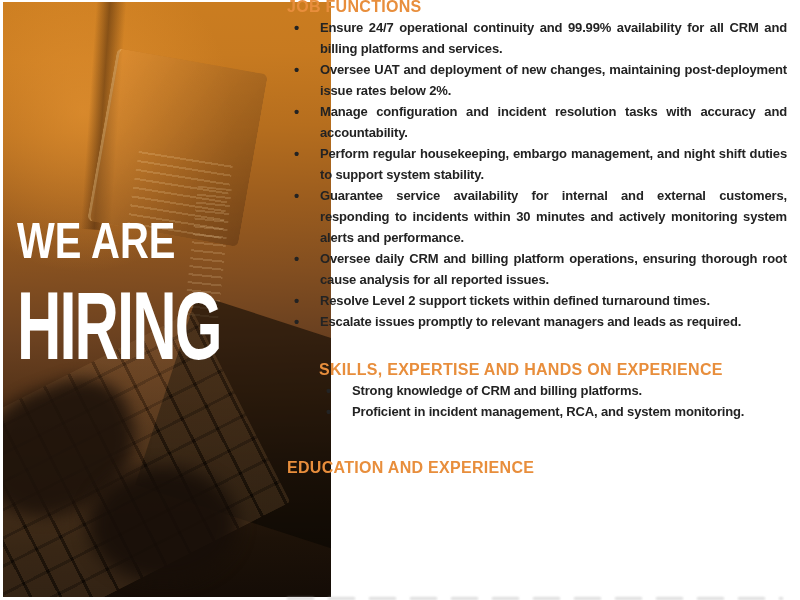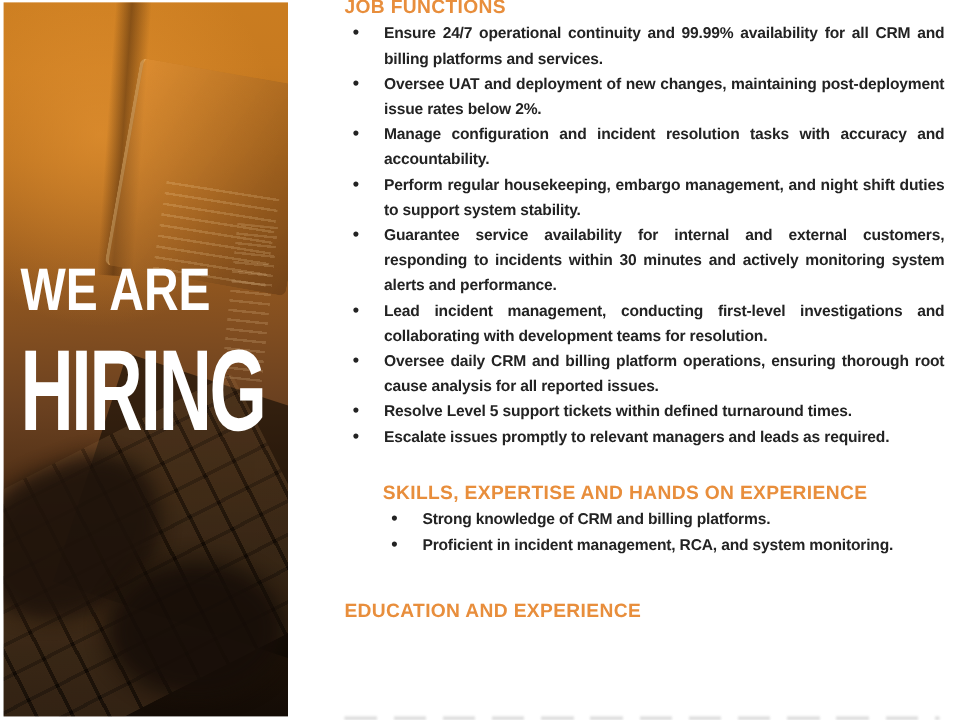--- a/index.html
+++ b/index.html
@@ -4,21 +4,21 @@
 <style>
   html, body { margin:0; padding:0; }
   body {
     width:800px; height:600px; overflow:hidden; position:relative;
     background:#ffffff;
     font-family:"Liberation Sans", sans-serif;
   }
 
   
   .photo {
-    position:absolute; left:3px; top:2px; width:237px; height:595px;
+    position:absolute; left:3px; top:2px; width:328px; height:595px;
     overflow:hidden;
     background:linear-gradient(178deg,
       #cb7d20 0%, #c77a20 10%, #b66e1e 22%, #9c5d1e 34%,
       #824e20 46%, #6b4120 56%, #4e2f16 68%, #2f1d0e 80%,
       #1d1208 90%, #140c06 100%);
   }
   .photo * { position:absolute; }
   .glow {
     left:-70px; top:-50px; width:300px; height:320px;
     background:radial-gradient(closest-side, rgba(235,152,52,.6), rgba(235,152,52,0));
@@ -119,23 +119,22 @@
 
   <div class="content">
   <section>
     <h2>JOB FUNCTIONS</h2>
     <ul>
           <li>Ensure 24/7 operational continuity and 99.99% availability for all CRM and billing platforms and services.</li>
           <li>Oversee UAT and deployment of new changes, maintaining post-deployment issue rates below 2%.</li>
           <li>Manage configuration and incident resolution tasks with accuracy and accountability.</li>
           <li>Perform regular housekeeping, embargo management, and night shift duties to support system stability.</li>
           <li>Guarantee service availability for internal and external customers, responding to incidents within 30 minutes and actively monitoring system alerts and performance.</li>
-          <li>Lead incident management, conducting first-level investigations and collaborating with development teams for resolution.</li>
           <li>Oversee daily CRM and billing platform operations, ensuring thorough root cause analysis for all reported issues.</li>
-          <li>Resolve Level 5 support tickets within defined turnaround times.</li>
+          <li>Resolve Level 2 support tickets within defined turnaround times.</li>
           <li>Escalate issues promptly to relevant managers and leads as required.</li>
         </ul>
   </section>
 
   <section>
     <h2>SKILLS, EXPERTISE AND HANDS ON EXPERIENCE</h2>
     <ul>
           <li>Strong knowledge of CRM and billing platforms.</li>
           <li>Proficient in incident management, RCA, and system monitoring.</li>
         </ul>

